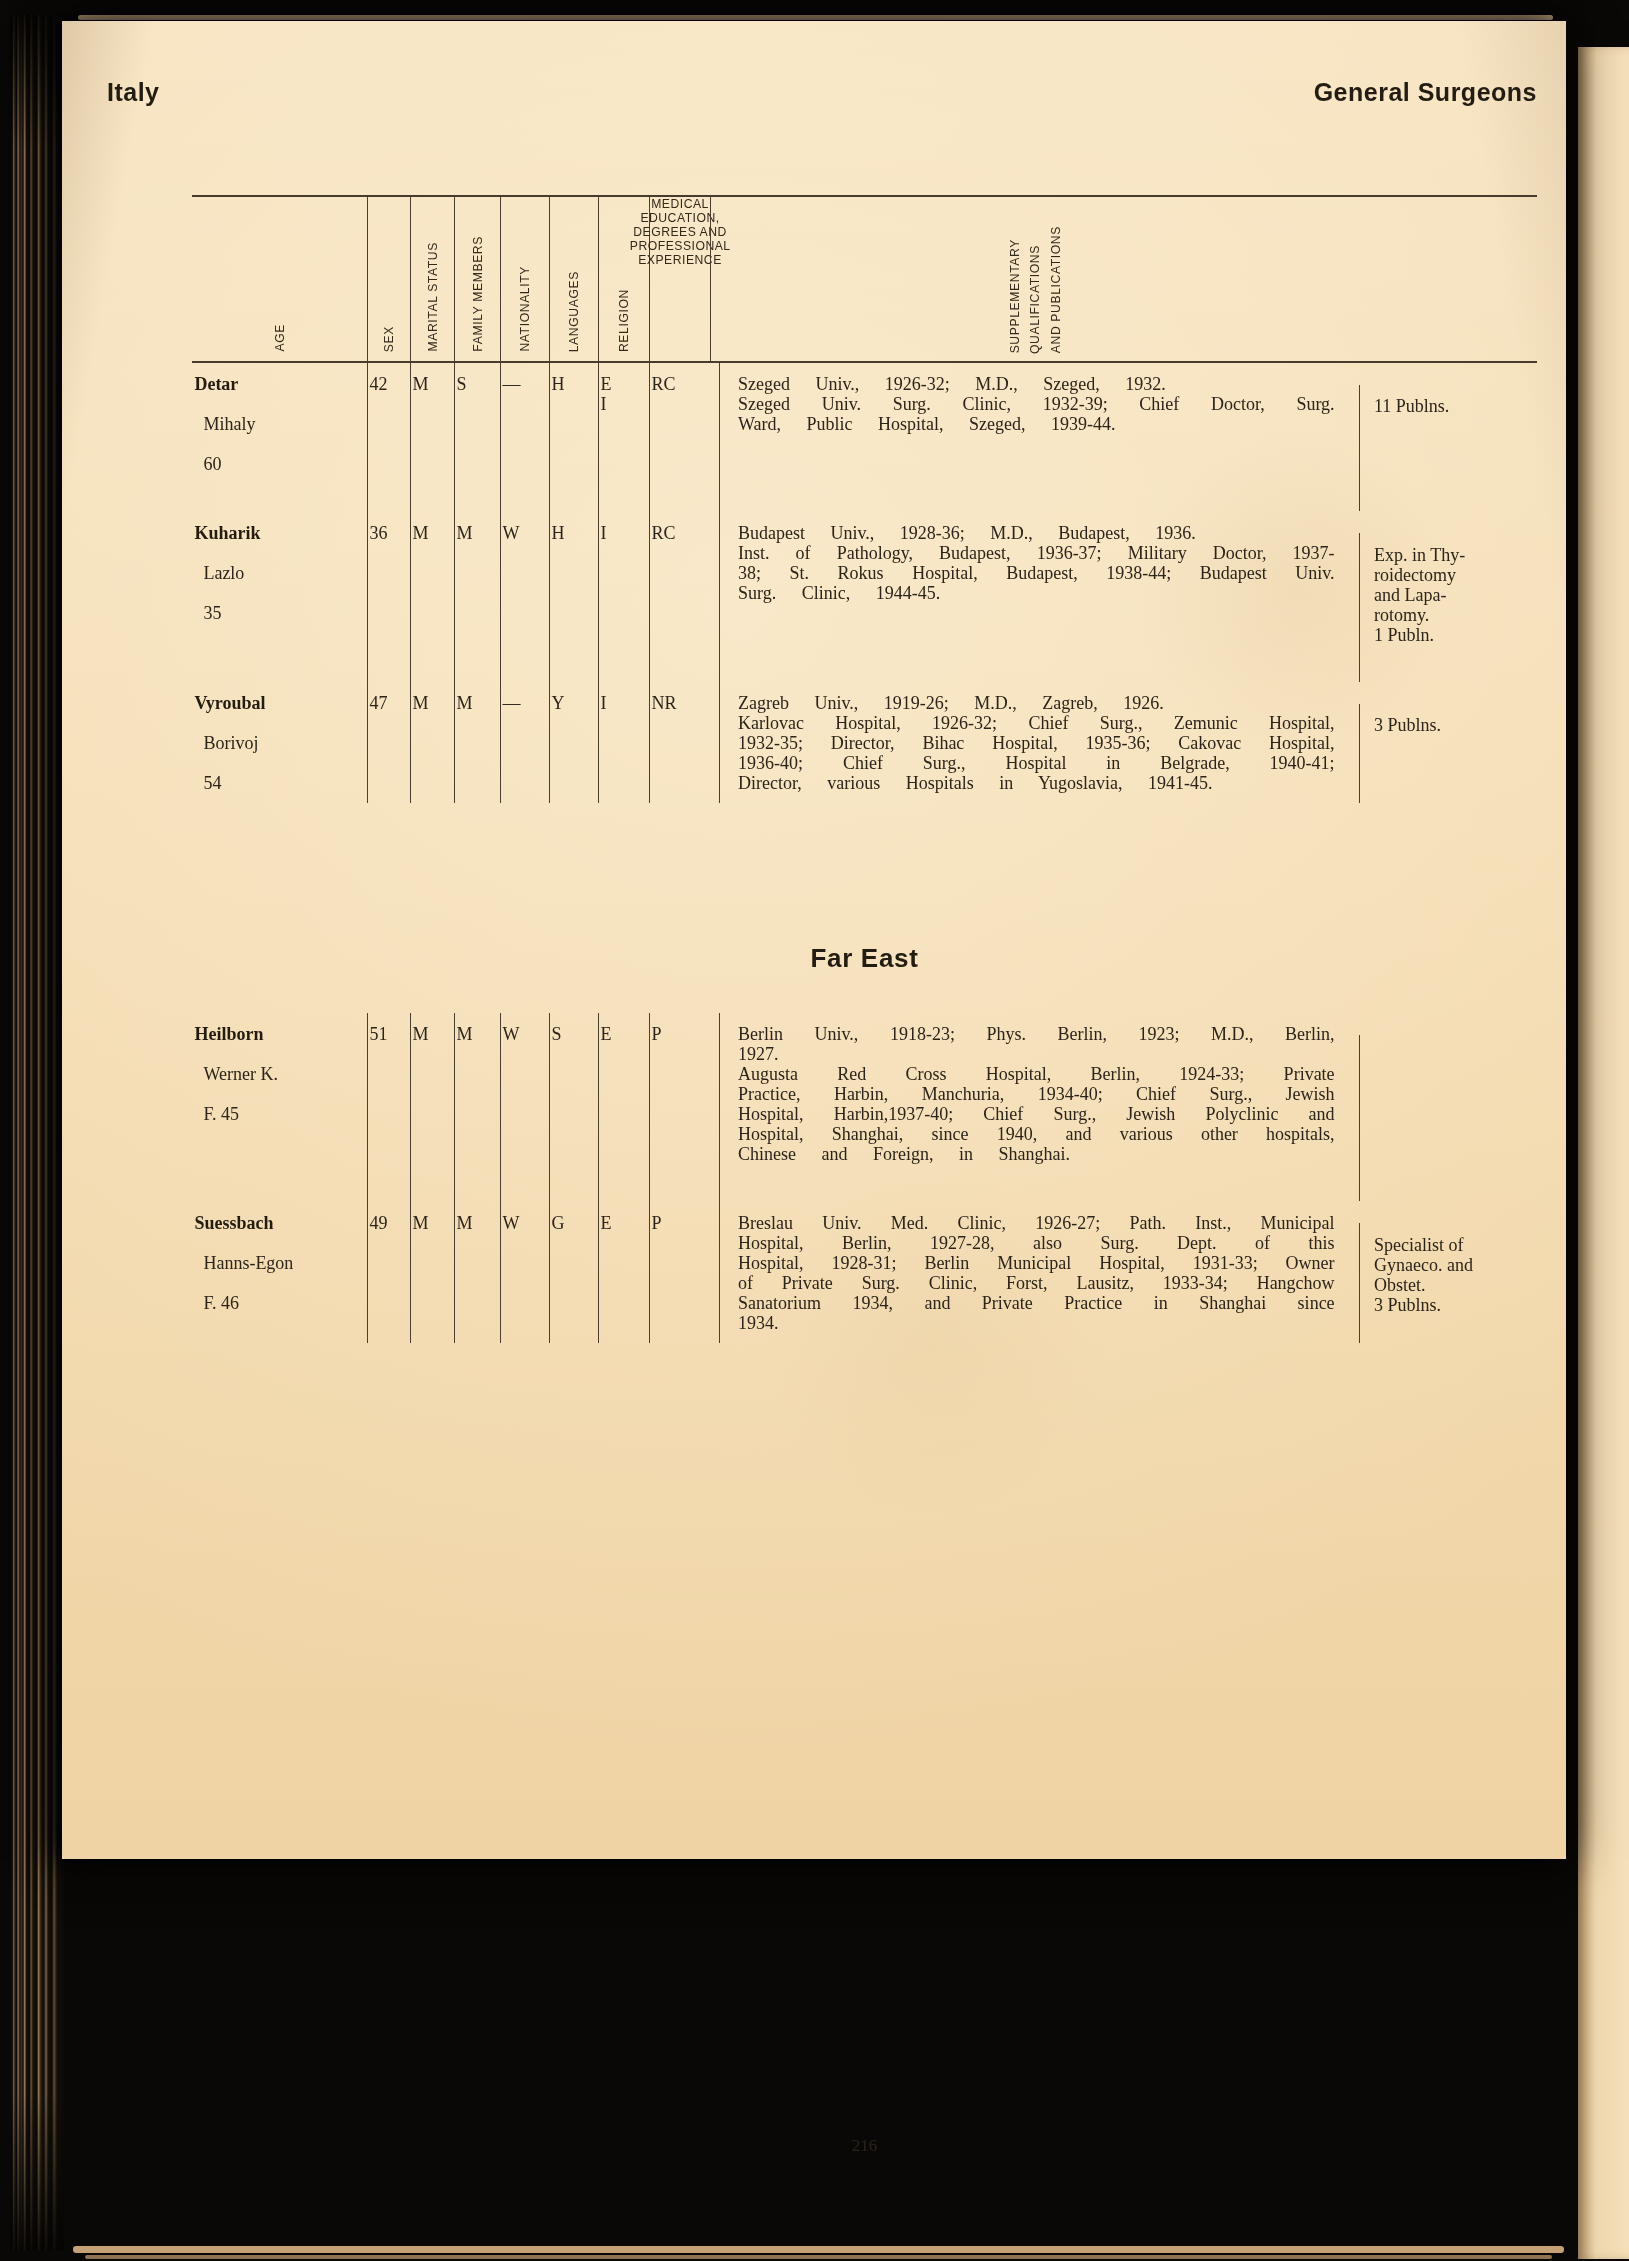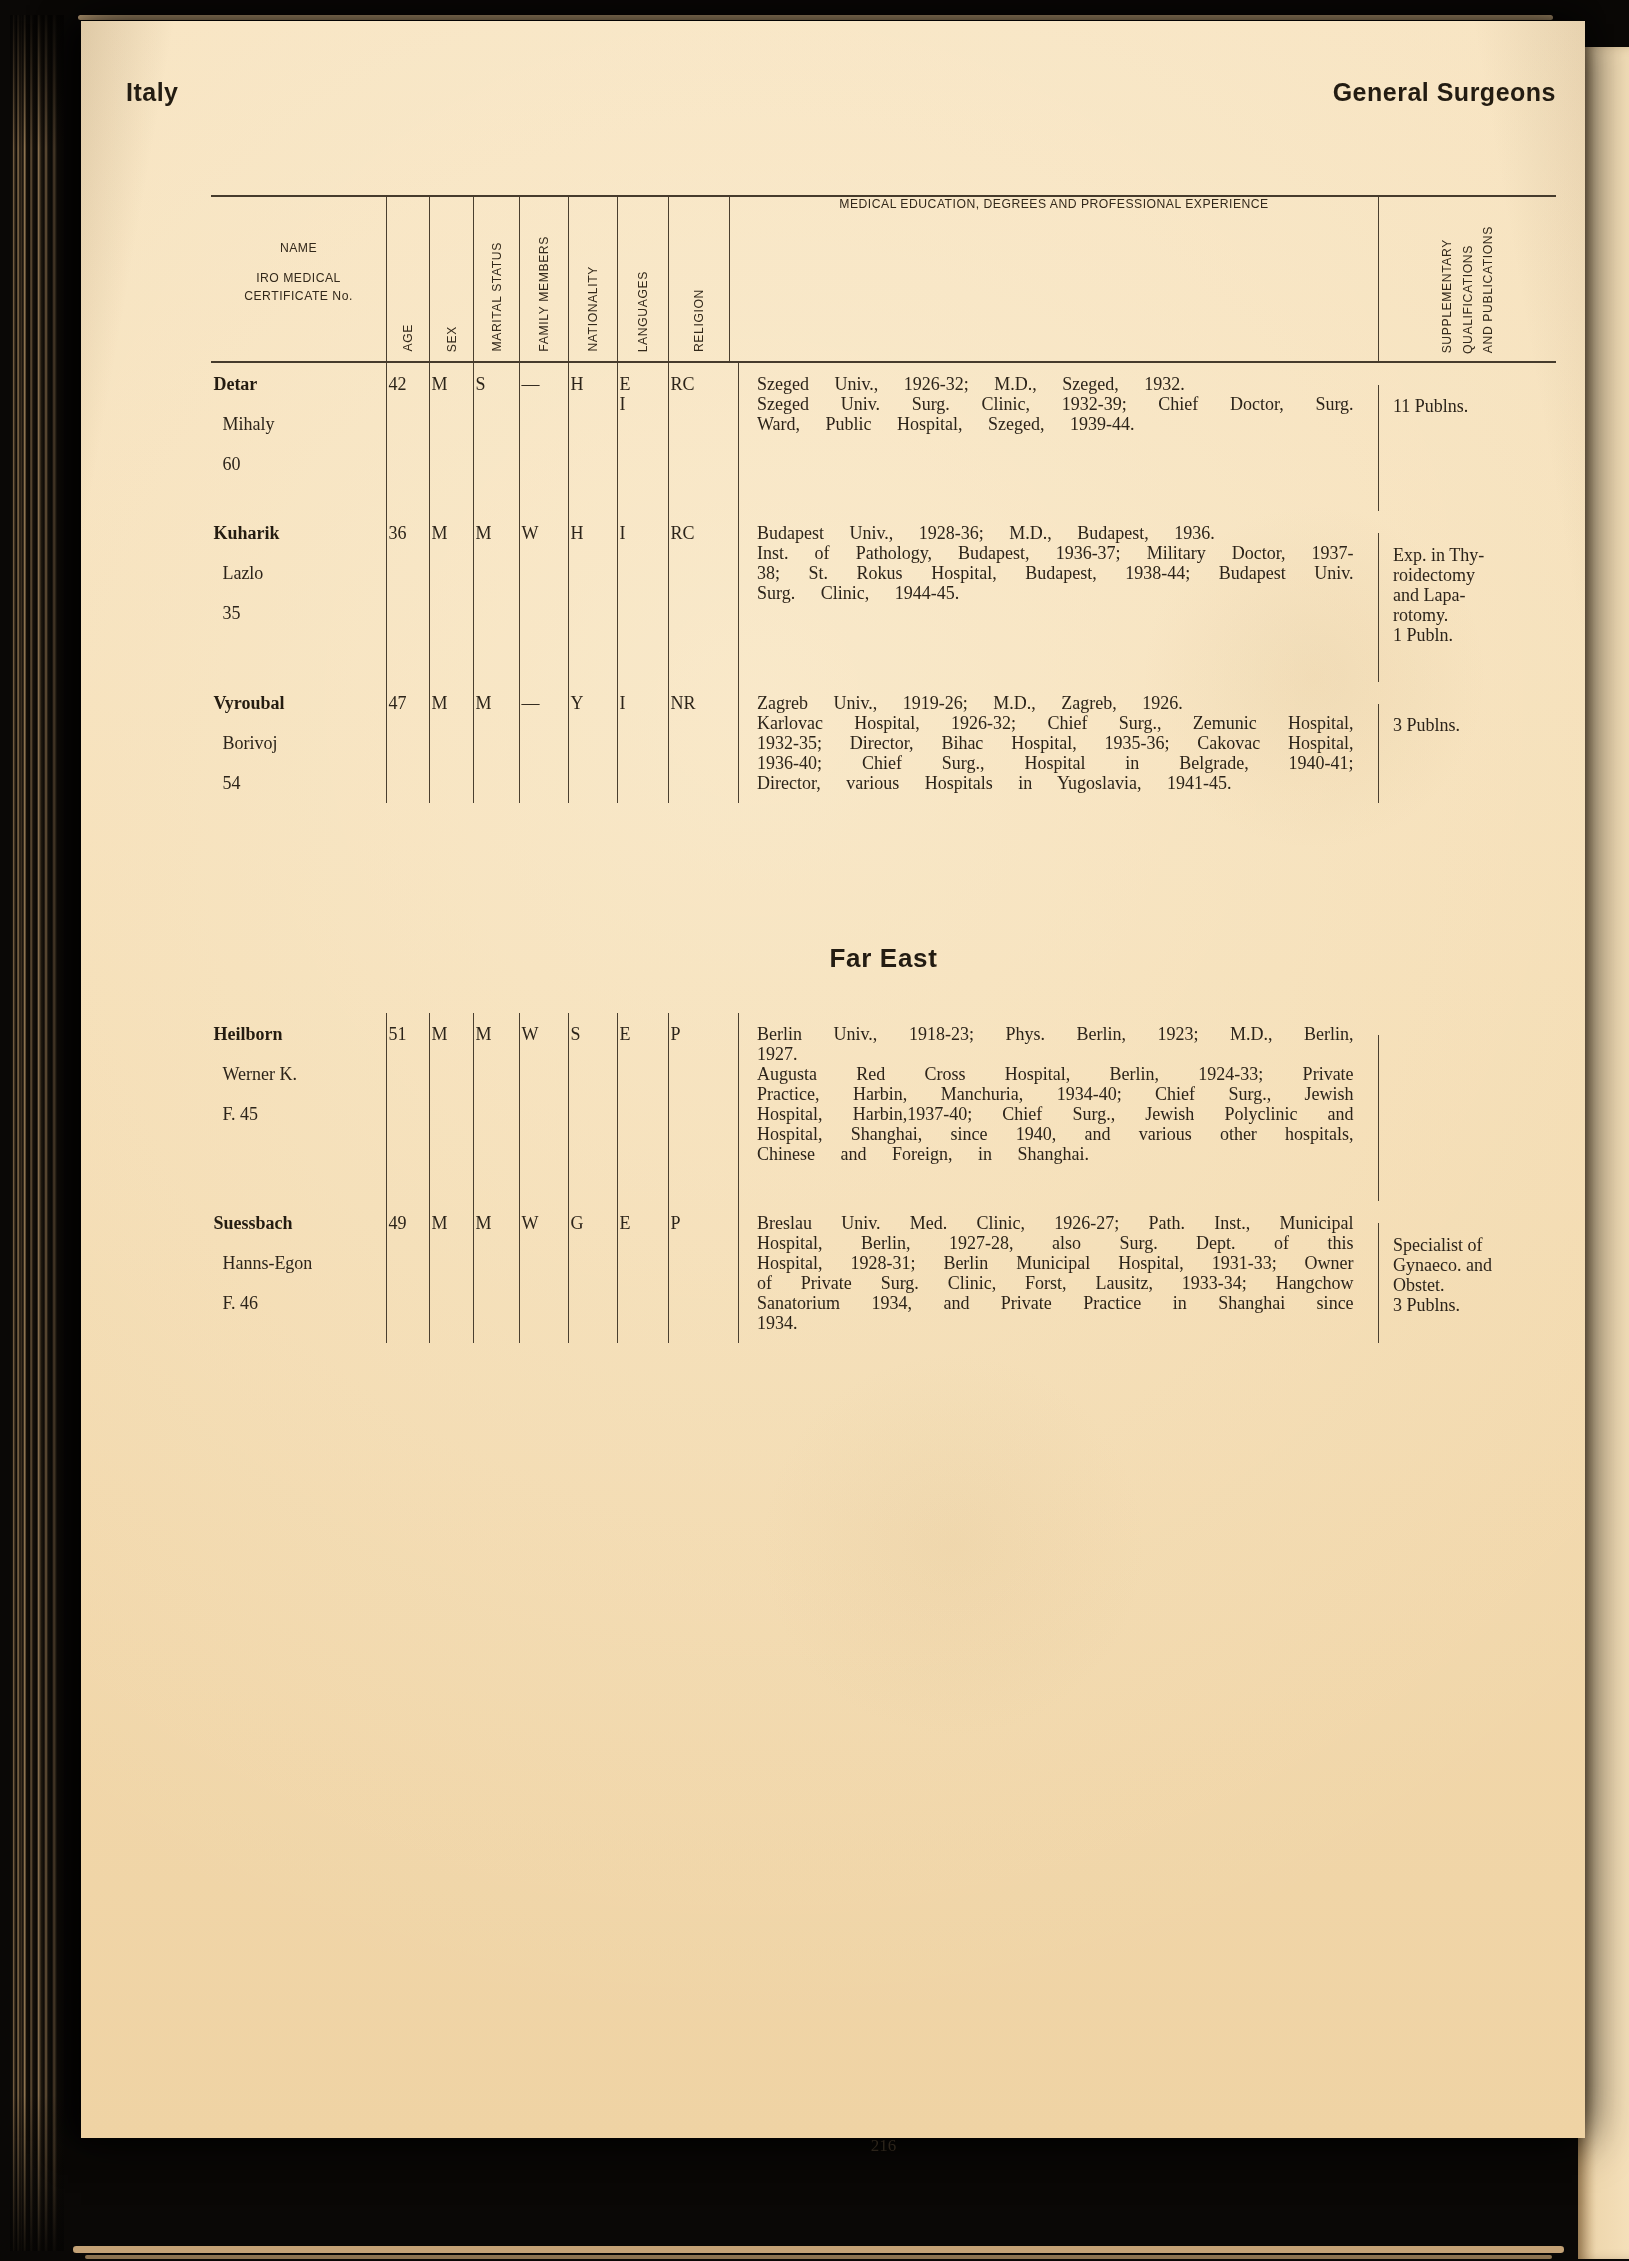--- a/index.html
+++ b/index.html
@@ -24,21 +24,21 @@
         #6b563c 21px, #17120c 23px, #0c0a07 27px, #8d7350 28.5px,
         #241c12 31px, #0e0b08 34px, #7a6244 36px, #17120c 38px,
         #0c0a07 42px, #5f4c35 44px, #120e09 47px, #0c0a07 54px);
   }
   .edge-strip { position: absolute; border-radius: 3.3px; }
   #edge-top    { left: 78px; top: 14.7px;  width: 1475px; height: 5.7px; background: #cfb084; }
   #edge-bottom { left: 73px; top: 2246px; width: 1491px; height: 6.5px; background: #c4a276; }
   #edge-bottom2{ left: 85px; top: 2255px; width: 1467px; height: 4.1px; background: #8d7350; }
 
   #page {
-    position: absolute; left: 81px; top: 21px; width: 1504px; height: 2117px;
+    position: absolute; left: 62px; top: 21px; width: 1504px; height: 1838px;
     background:
       radial-gradient(120% 90% at 45% 32%, rgba(255,249,232,0.38), rgba(255,249,232,0) 70%),
       radial-gradient(circle at 82% 31%, rgba(190,150,90,0.14), rgba(190,150,90,0) 9%),
       radial-gradient(circle at 58% 72%, rgba(200,160,100,0.10), rgba(200,160,100,0) 11%),
       linear-gradient(100deg, rgba(120,85,40,0.22), rgba(120,85,40,0) 5%),
       linear-gradient(260deg, rgba(120,85,40,0.14), rgba(120,85,40,0) 6%),
       linear-gradient(180deg, #f7e3c0 0%, #f4dcb2 45%, #efd3a4 100%);
     box-shadow: 0 0 45px rgba(0,0,0,0.9), -13px 3.3px 28px rgba(0,0,0,0.65);
     padding-left: 24px;
   }
@@ -132,25 +132,20 @@
 <div id="page">
 
   <div class="page-header">
     <span>Italy</span>
     <span>General Surgeons</span>
   </div>
 
   <div id="table">
 
     <div class="thead">
-      <div class="hcell name-h">
-        <div class="nh1">NAME</div>
-        <div>IRO MEDICAL</div>
-        <div>CERTIFICATE No.</div>
-      </div>
       <div class="hcell vcol">
         <span class="vtext">AGE</span>
       </div>
       <div class="hcell vcol">
         <span class="vtext">SEX</span>
       </div>
       <div class="hcell vcol">
         <span class="vtext">MARITAL STATUS</span>
       </div>
       <div class="hcell vcol">

